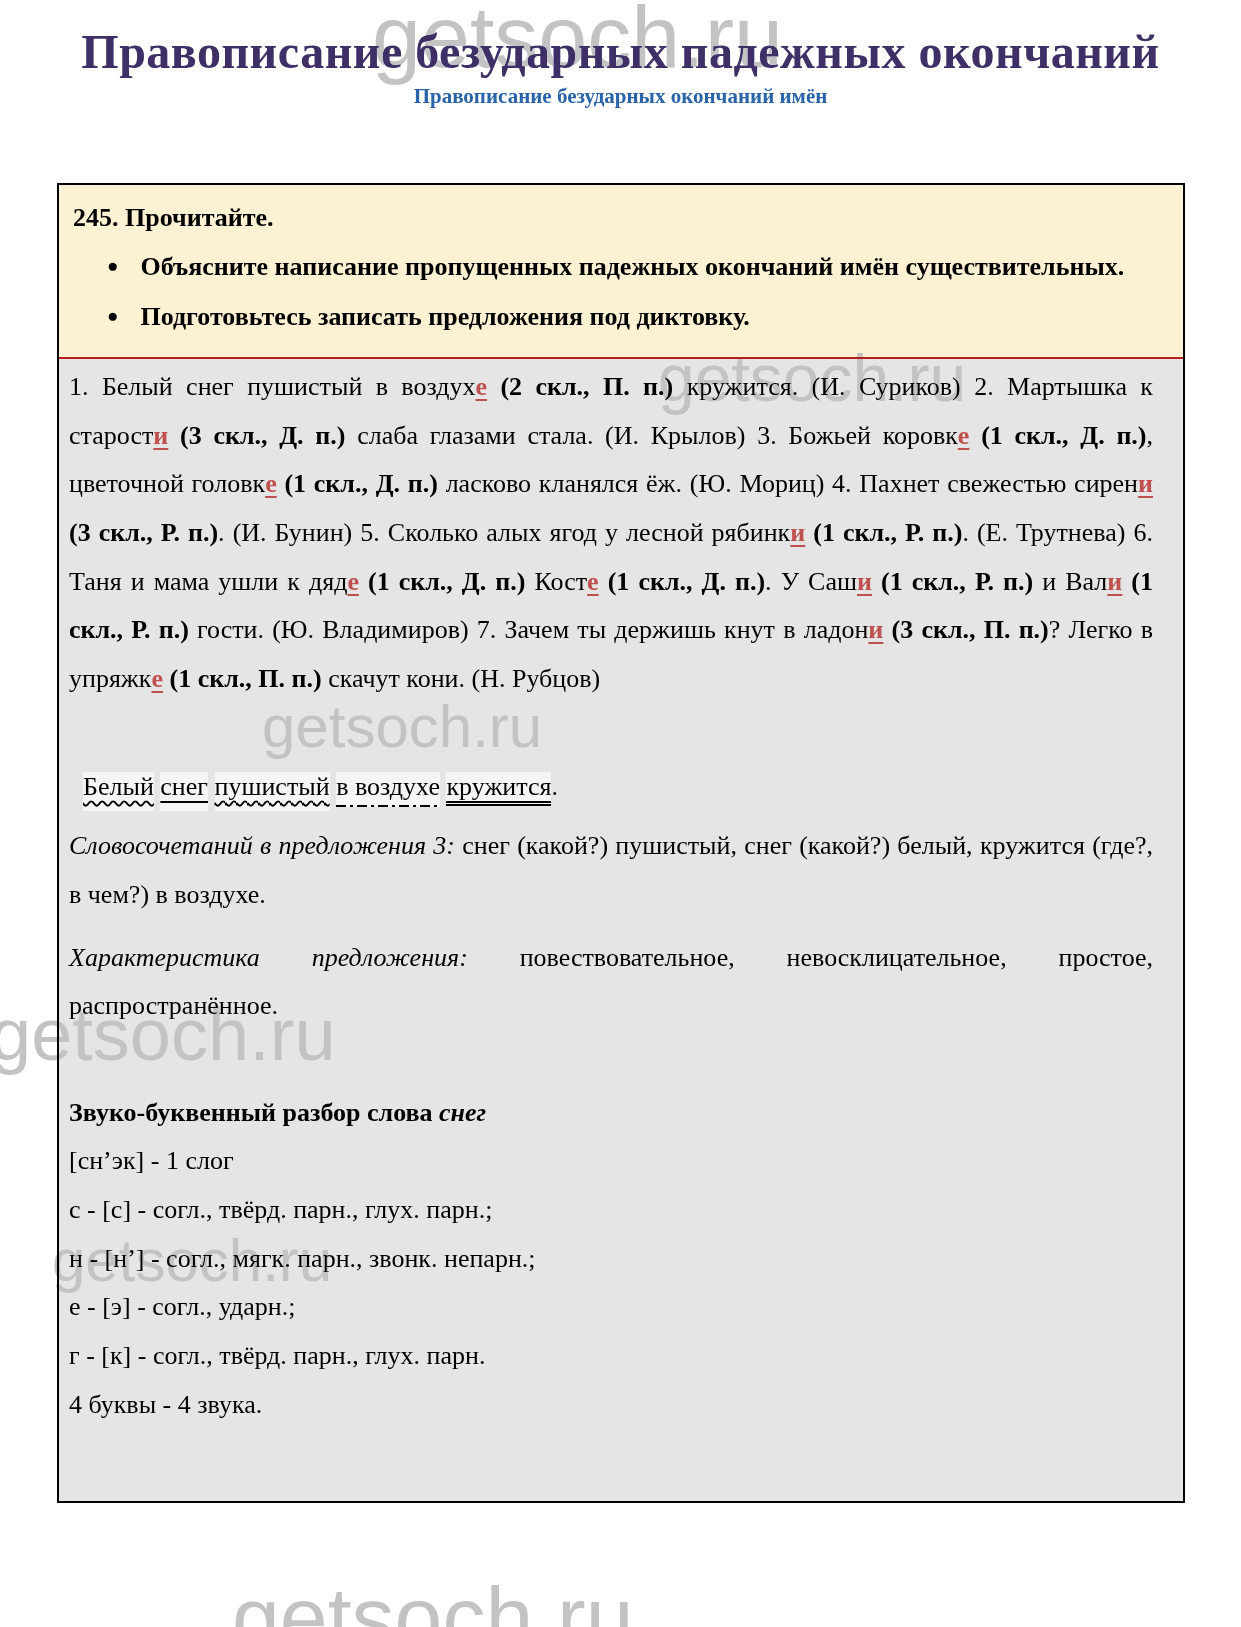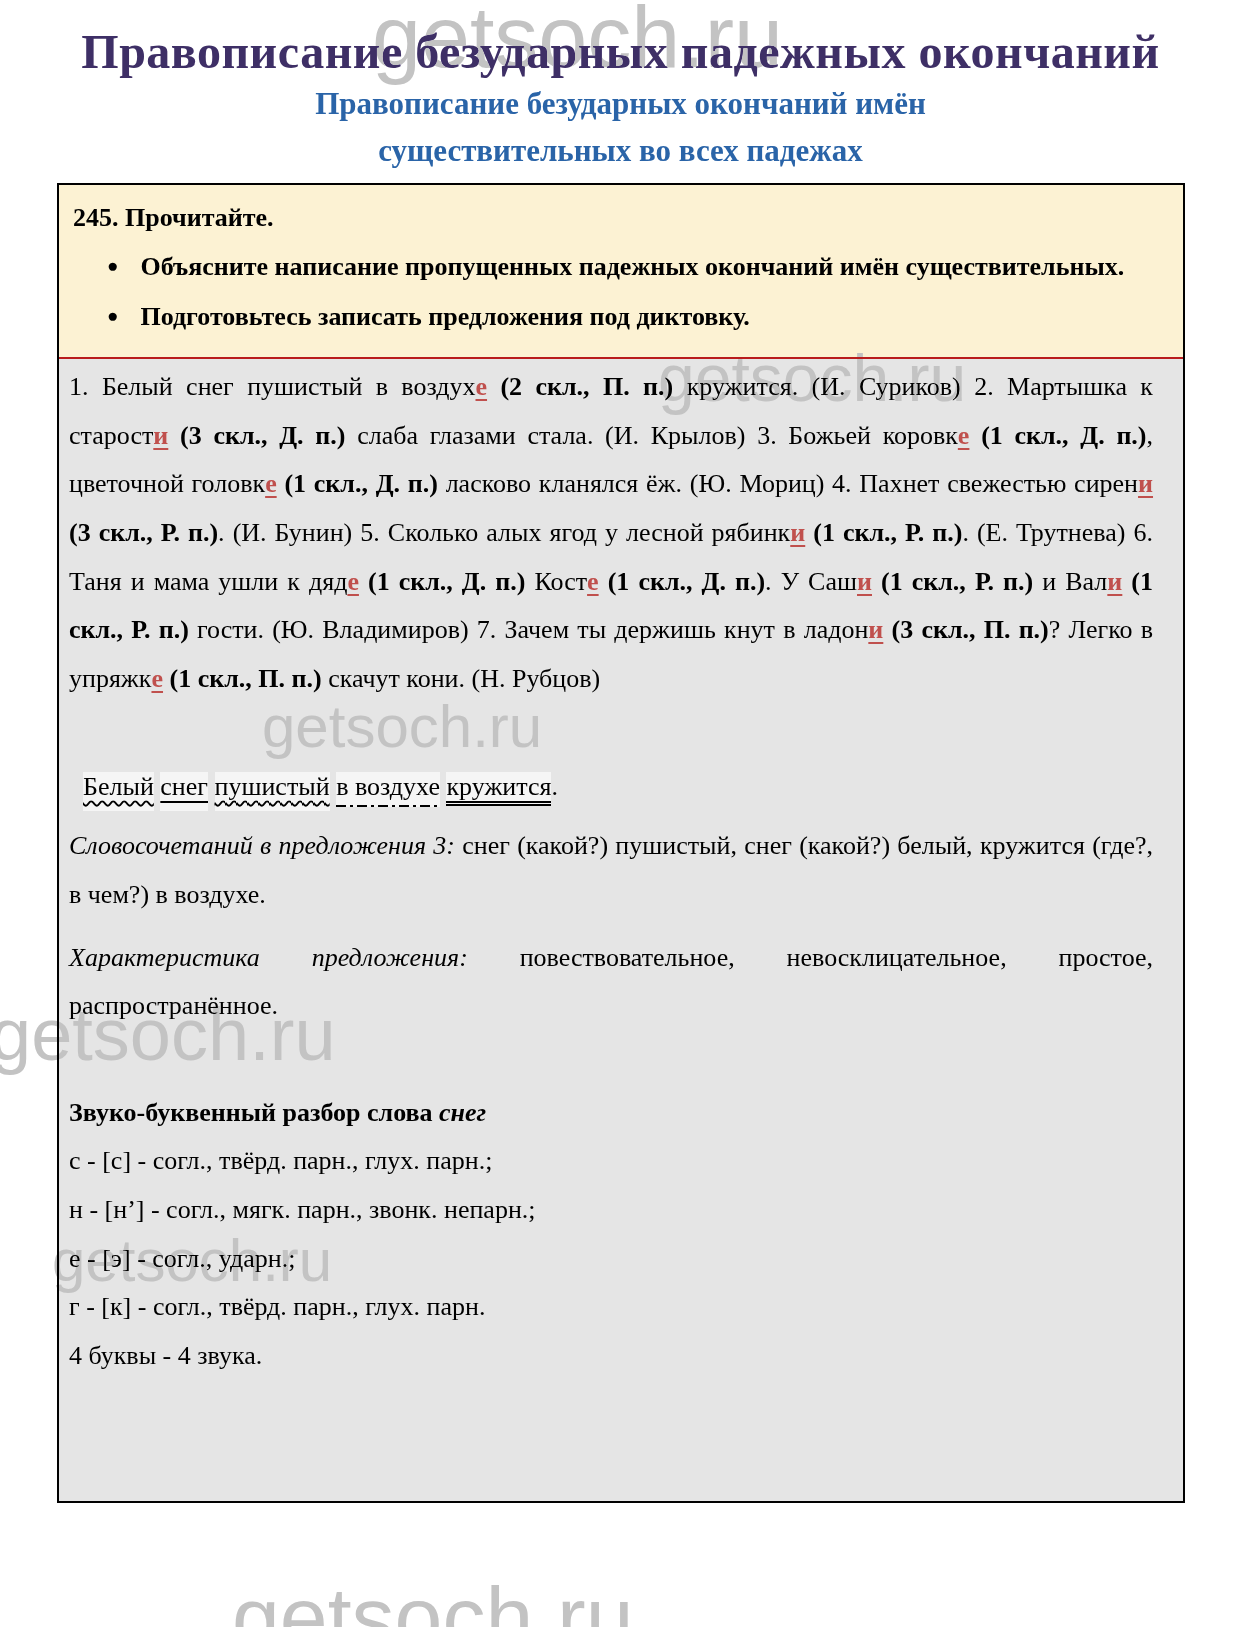--- a/index.html
+++ b/index.html
@@ -7,21 +7,21 @@
     width:1241px;height:1627px;position:relative;background:#ffffff;
     font-family:"Liberation Serif", serif;color:#000;overflow:hidden;
   }
   
   .page-title{
     position:absolute;top:24px;left:0;width:100%;text-align:center;
     font-size:48px;font-weight:bold;color:#3e2f66;letter-spacing:0.5px;
   }
   .page-subtitle{
     position:absolute;top:80px;left:0;width:100%;text-align:center;
-    font-size:31px;font-weight:bold;color:#2a64a8;line-height:1.53;
+    font-size:21px;font-weight:bold;color:#2a64a8;line-height:1.53;
   }
   
   .frame{
     position:absolute;left:57px;top:183px;width:1124px;border:2px solid #000;
   }
   .task-box{
     background:#fcf2d3;border-bottom:2px solid #b91c1c;
     padding:8px 26px 16px 14px;
     font-size:26px;font-weight:bold;line-height:1.9;
   }
@@ -69,21 +69,20 @@
   .wm-4{left:-10px;top:992px;font-size:74px;}
   .wm-5{left:52px;top:1226px;font-size:60px;}
   .wm-6{left:232px;top:1568px;font-size:86px;}
 </style>
 </head>
 <body>
 
 <div class="page-title">Правописание безударных падежных окончаний</div>
 <div class="page-subtitle">
   <div>Правописание безударных окончаний имён</div>
-  <div>существительных во всех падежах</div>
 </div>
 
 <div class="frame">
 
   <div class="task-box">
     <div class="task-number">245. Прочитайте.</div>
     <div class="bullet-row">
       <span class="bullet-dot">●</span>
       <span class="bullet-text">Объясните написание пропущенных падежных окончаний имён существительных.</span>
     </div>
@@ -105,20 +104,21 @@
     </div>
 
     <div class="characteristic-paragraph">
       <span class="lead-italic">Характеристика предложения:</span><span> повествовательное, невосклицательное, простое, распространённое.</span>
     </div>
 
     <div class="phonetic-heading">
       <span>Звуко-буквенный разбор слова </span><span class="word-italic">снег</span>
     </div>
 
+    <div class="phonetic-line">[сн’эк] - 1 слог</div>
     <div class="phonetic-line">с - [с] - согл., твёрд. парн., глух. парн.;</div>
     <div class="phonetic-line">н - [н’] - согл., мягк. парн., звонк. непарн.;</div>
     <div class="phonetic-line">е - [э] - согл., ударн.;</div>
     <div class="phonetic-line">г - [к] - согл., твёрд. парн., глух. парн.</div>
     <div class="phonetic-line">4 буквы - 4 звука.</div>
   </div>
 </div>
 
 <div class="wm wm-1">getsoch.ru</div>
 <div class="wm wm-2">getsoch.ru</div>

